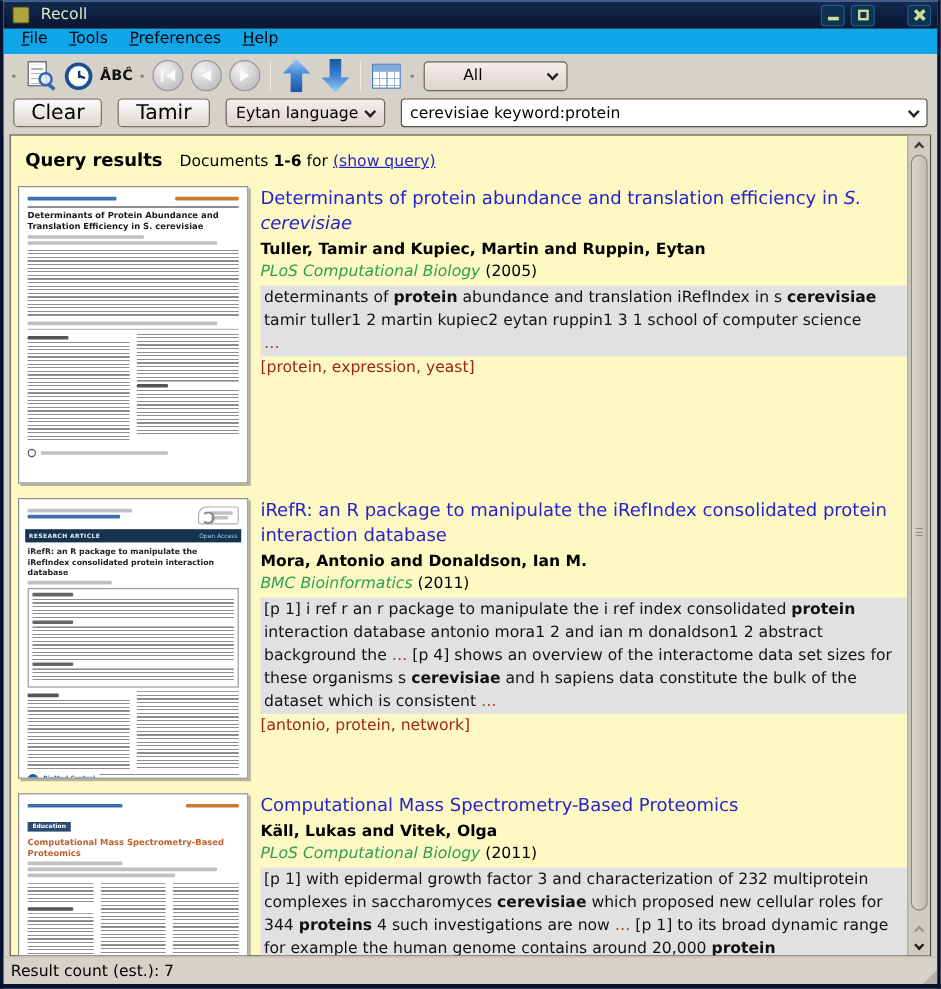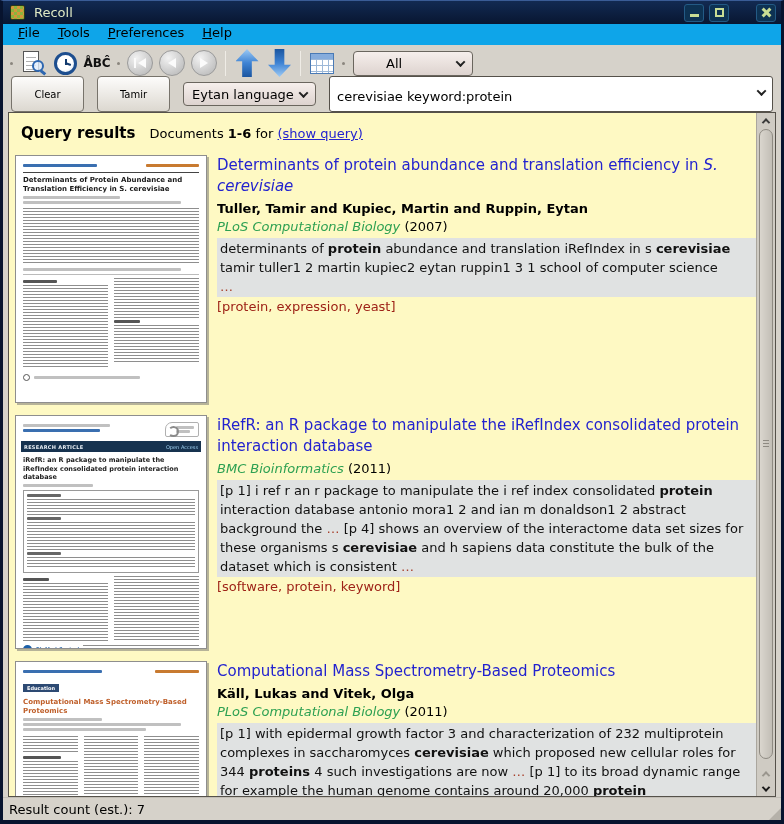--- a/index.html
+++ b/index.html
@@ -79,26 +79,26 @@
     background:linear-gradient(#f6efec,#ddd3cf); display:flex; align-items:center;
     font-size:13px; padding:0 8px; }
   .combo .chev { margin-left:auto; }
   .filter-combo { width:120px; margin-left:4px;padding-left:32px; }
   .chev { width:7px; height:7px; border-right:2px solid #222; border-bottom:2px solid #222;
     transform:rotate(45deg) translate(-1px,-1px); flex:0 0 auto; }
 
   
   .searchrow { height:31px; background:#d6d2ca; display:flex; align-items:center;
     padding:0 8px 5px 8px; gap:13px; }
-  .push-btn { height:36px; min-width:73px; border:1px solid #77736b; border-radius:4px;
-    background:linear-gradient(#fdfcfb,#dcd8d0); font-size:10px;
+  .push-btn { height:24px; min-width:73px; border:1px solid #77736b; border-radius:4px;
+    background:linear-gradient(#fdfcfb,#dcd8d0); font-size:17px;
     font-family:inherit; color:#000; padding:0 14px; }
   .ql-combo { width:133px; height:24px; }
-  .search-combo { flex:1; height:36px; background:#fff; border:1px solid #55514a;
-    border-radius:3px; display:flex; padding:12px 7px; font-size:13px; }
+  .search-combo { flex:1; height:24px; background:#fff; border:1px solid #55514a;
+    border-radius:3px; display:flex; align-items:center; padding:0 7px; font-size:13px; }
 
   
   .results-frame { position:relative; height:685px; margin:0 5px;
     border:1px solid #55514a; background:#fef9c3; }
   .results-scroll { position:absolute; top:0; left:0; right:19px; bottom:0;
     overflow:hidden; padding:8px 0 0 6px; }
 
   .qheader { font-size:13px; margin:3px 0 13px 6px; color:#000; }
   .qheader .qtitle { font-size:15px; font-weight:bold; margin-right:10px; }
   .qheader b { font-weight:bold; }
@@ -307,21 +307,21 @@
           <div class="t1-footer">
               <div class="fdot"></div>
               <div class="ml w60 lt" style="margin:0;"></div>
             </div>
         </div>
         <div class="rtext">
           <div class="rtitle"><span>Determinants of protein abundance and translation efficiency in </span><span style="font-style: italic;">S. cerevisiae</span></div>
           <div class="rauthors">Tuller, Tamir and Kupiec, Martin and Ruppin, Eytan</div>
           <div class="rjournal">
             <span class="jname">PLoS Computational Biology</span>
-            <span class="jyear">(2007)</span>
+            <span class="jyear">(2005)</span>
           </div>
           <div class="rabstract"><span>determinants of </span><span style="font-weight: bold;">protein</span><span> abundance and translation iRefIndex in s </span><span style="font-weight: bold;">cerevisiae</span><span> tamir tuller1 2 martin kupiec2 eytan ruppin1 3 1 school of computer science</span><br><span class="red"> …</span></div>
           <div class="rkeywords">[protein, expression, yeast]</div>
         </div>
       </div>
 
       <div class="result">
         <div class="thumb" style="height:234px;">
           <div class="hrow">
             <div style="width:55%;">
@@ -357,26 +357,27 @@
               </div>
           </div>
           <div class="t2-footer">
             <div class="bmcdot"></div>
             <span class="bmctext">BioMed Central</span>
             <div class="mp" style="height:8px; flex:1;"></div>
           </div>
         </div>
         <div class="rtext">
           <div class="rtitle"><span>iRefR: an R package to manipulate the iRefIndex consolidated protein interaction database</span></div>
+          <div class="rauthors">Mora, Antonio and Donaldson, Ian M.</div>
           <div class="rjournal">
             <span class="jname">BMC Bioinformatics</span>
             <span class="jyear">(2011)</span>
           </div>
           <div class="rabstract"><span>[p 1] i ref r an r package to manipulate the i ref index consolidated </span><span style="font-weight: bold;">protein</span><span> interaction database antonio mora1 2 and ian m donaldson1 2 abstract background the </span><span class="red">…</span><span> [p 4] shows an overview of the interactome data set sizes for these organisms s </span><span style="font-weight: bold;">cerevisiae</span><span> and h sapiens data constitute the bulk of the dataset which is consistent </span><span class="red">…</span></div>
-          <div class="rkeywords">[software, protein, keyword]</div>
+          <div class="rkeywords">[antonio, protein, network]</div>
         </div>
       </div>
 
       <div class="result">
         <div class="thumb" style="height:290px;">
           <div class="hrow">
               <div class="ml blue" style="width:45%; margin-top:2px;"></div>
               <div class="ml orange w25" style="width:25%; margin-top:2px;"></div>
             </div>
           <div class="eduband">Education</div>

